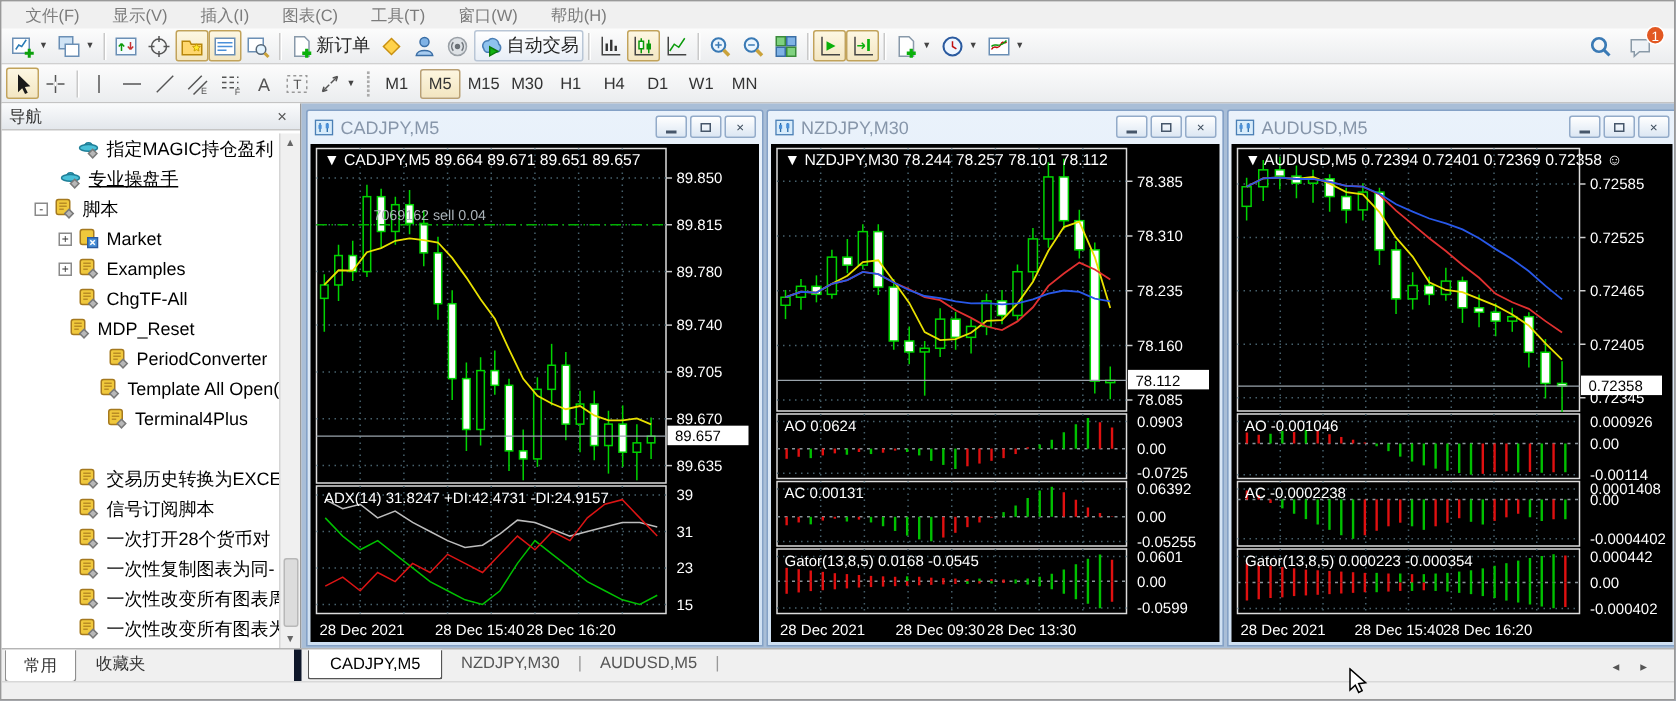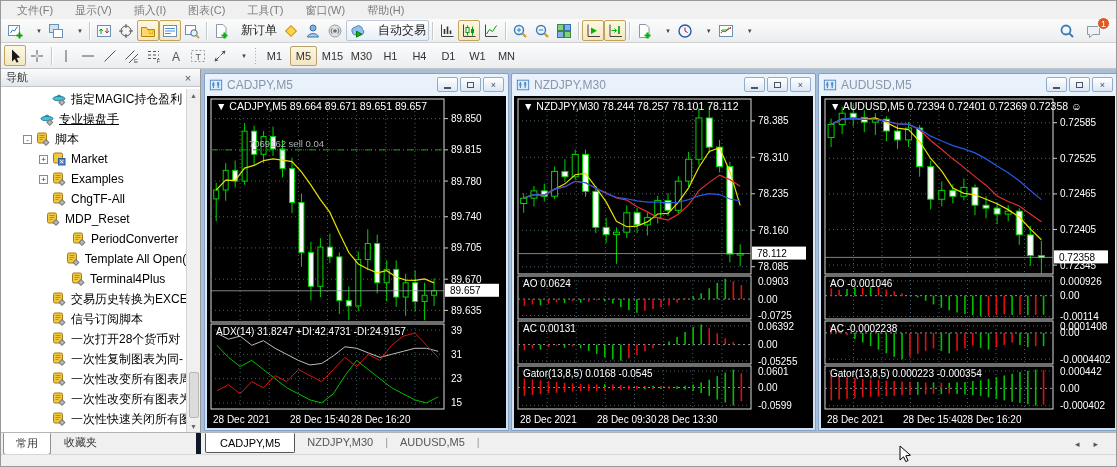--- a/index.html
+++ b/index.html
@@ -6,21 +6,21 @@
   html,body{background:#888;}
   body{font-family:"Liberation Sans",sans-serif;}
   .app{position:relative;width:1117px;height:467px;background:#f0f0f0;overflow:hidden;border:1px solid #999;}
   
   .menubar{height:18px;display:flex;align-items:center;gap:2px;padding:0 6px;background:#f0f0f0;font-size:11px;color:#7b7b7b;}
   .menu-item{padding:1px 10px;}
   
   .toolbar{display:flex;align-items:center;padding:0 3px;background:linear-gradient(#fcfcfc,#ebedef);border-bottom:1px solid #d0d0d0;}
   .tb1{height:24px;}
   .tb2{height:26px;border-bottom:1px solid #c4c4c4;}
-  .tbtn{height:21px;min-width:22px;display:flex;align-items:center;justify-content:flex-end;border:1px solid transparent;border-radius:2px;font-size:11px;color:#222;gap:12px;padding:0 2px;}
+  .tbtn{height:21px;min-width:22px;display:flex;align-items:center;justify-content:flex-end;border:1px solid transparent;border-radius:2px;font-size:11px;color:#222;gap:2px;padding:0 2px;}
   .tbtn.pressed{border-color:#c2a35a;background:linear-gradient(#fdf7e3,#f3e6c2);}
   .tbtn .caret{font-size:6px;color:#444;margin-left:1px;}
   .tbtn .lbl{font-size:12px;white-space:nowrap;}
   .tsep{width:1px;height:18px;background:#c9c9c9;margin:0 3px;box-shadow:1px 0 0 #fff;}
   .tgrip{width:3px;height:18px;margin:0 4px;background-image:radial-gradient(#aaa 1px,transparent 1px);background-size:3px 3px;}
   .tb-right{margin-left:auto;display:flex;align-items:center;gap:4px;padding-right:8px;}
   .chatwrap{position:relative;}
   .badge{position:absolute;top:-4px;right:-6px;background:#e25822;color:#fff;border-radius:50%;width:13px;height:13px;font-size:9px;display:flex;align-items:center;justify-content:center;border:1px solid #fff;}
   .tfbtn{min-width:27px;height:20px;display:flex;align-items:center;justify-content:center;font-size:11px;color:#333;border:1px solid transparent;border-radius:2px;}
   .tfbtn.pressed{border-color:#b9a074;background:linear-gradient(#fdf6e0,#f2e5c0);}
@@ -440,21 +440,21 @@
             <span class="expander none"></span>
             <span class="tree-icon">
               <svg width="14" height="14" viewBox="0 0 14 14">
                 <rect x="1.5" y="1" width="9" height="10" rx="1.5" fill="#f0c83c" stroke="#a5791e"></rect>
                 <path d="M3.5 3.5h5M3.5 5.5h5M3.5 7.5h3" stroke="#b98c24" fill="none"></path>
                 <rect x="8" y="8.4" width="4" height="4" transform="rotate(45 10 10.4)" fill="#b8b8b8" stroke="#7a7a7a"></rect>
               </svg>
             </span>
             <span class="tree-label">Terminal4Plus</span>
           </div>
-          <div class="tree-row" style="padding-left: 38px;">
+          <div class="tree-row" style="padding-left: 38px; margin-top: 20px;">
             <span class="expander none"></span>
             <span class="tree-icon">
               <svg width="14" height="14" viewBox="0 0 14 14">
                 <rect x="1.5" y="1" width="9" height="10" rx="1.5" fill="#f0c83c" stroke="#a5791e"></rect>
                 <path d="M3.5 3.5h5M3.5 5.5h5M3.5 7.5h3" stroke="#b98c24" fill="none"></path>
                 <rect x="8" y="8.4" width="4" height="4" transform="rotate(45 10 10.4)" fill="#b8b8b8" stroke="#7a7a7a"></rect>
               </svg>
             </span>
             <span class="tree-label">交易历史转换为EXCE</span>
           </div>

